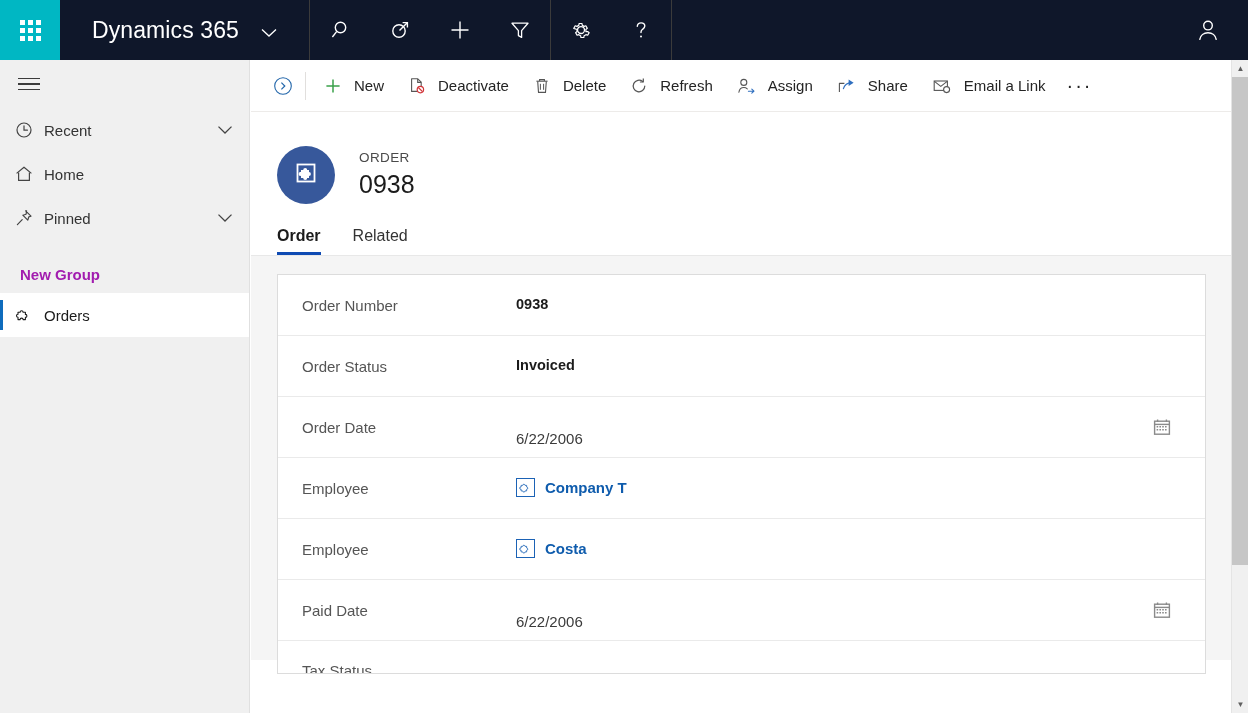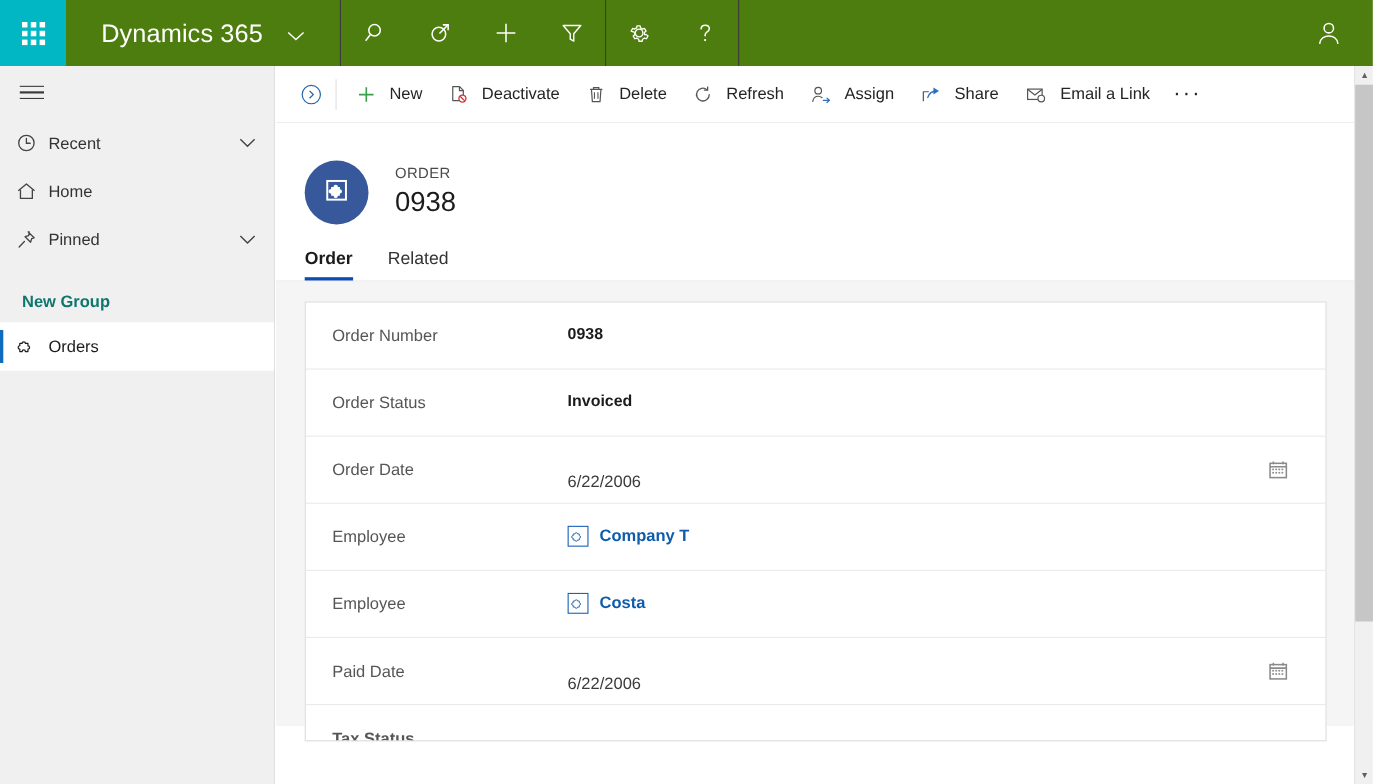--- a/index.html
+++ b/index.html
@@ -8,21 +8,21 @@
     width: 1248px; height: 713px;
     overflow: hidden;
     font-family: "Liberation Sans", sans-serif;
     background: #ffffff;
   }
 
   
   .topbar {
     position: absolute; top: 0; left: 0;
     width: 1248px; height: 60px;
-    background: #4d7c0f;
+    background: #0f172a;
     display: flex; align-items: center;
   }
   .waffle {
     width: 60px; height: 60px;
     background: #00b7c3;
     display: flex; align-items: center; justify-content: center;
     flex: 0 0 60px;
   }
   .waffle-grid {
     display: grid;
@@ -78,21 +78,21 @@
     cursor: default;
   }
   .navitem .nicon {
     width: 30px; flex: 0 0 30px; display: flex; align-items: center; justify-content: flex-start;
     color: #444;
   }
   .navitem .nlabel { flex: 1 1 auto; }
   .navitem .chev { color: #444; display: flex; align-items: center; }
   .navgroup {
     padding: 26px 14px 10px 20px;
-    font-size: 15px; font-weight: bold; color: #0f766e;
+    font-size: 15px; font-weight: bold; color: #a21caf;
   }
   .navitem.selected {
     background: #ffffff;
   }
   .navitem.selected::before {
     content: ""; position: absolute; left: 0; top: 7px;
     width: 3px; height: 30px; background: #0f6cbd;
   }
   .navitem.selected .nlabel { color: #1b1b1b; }
 
@@ -175,21 +175,21 @@
     height: 400px;
     overflow: hidden;
   }
   .field {
     display: flex; align-items: center;
     height: 61px;
     border-bottom: 1px solid #eaeaea;
     padding: 0 18px 0 24px;
     position: relative;
   }
-  .field:last-child { border-bottom: 1px solid #c2410c; font-weight: bold; }
+  .field:last-child { border-bottom: 3px solid #c2410c; }
   .flabel {
     width: 214px; flex: 0 0 214px;
     font-size: 15px; color: #555555;
   }
   .fvalue {
     flex: 1 1 auto;
     font-size: 15px;
     display: flex; align-items: center;
     padding-bottom: 2px;
   }

